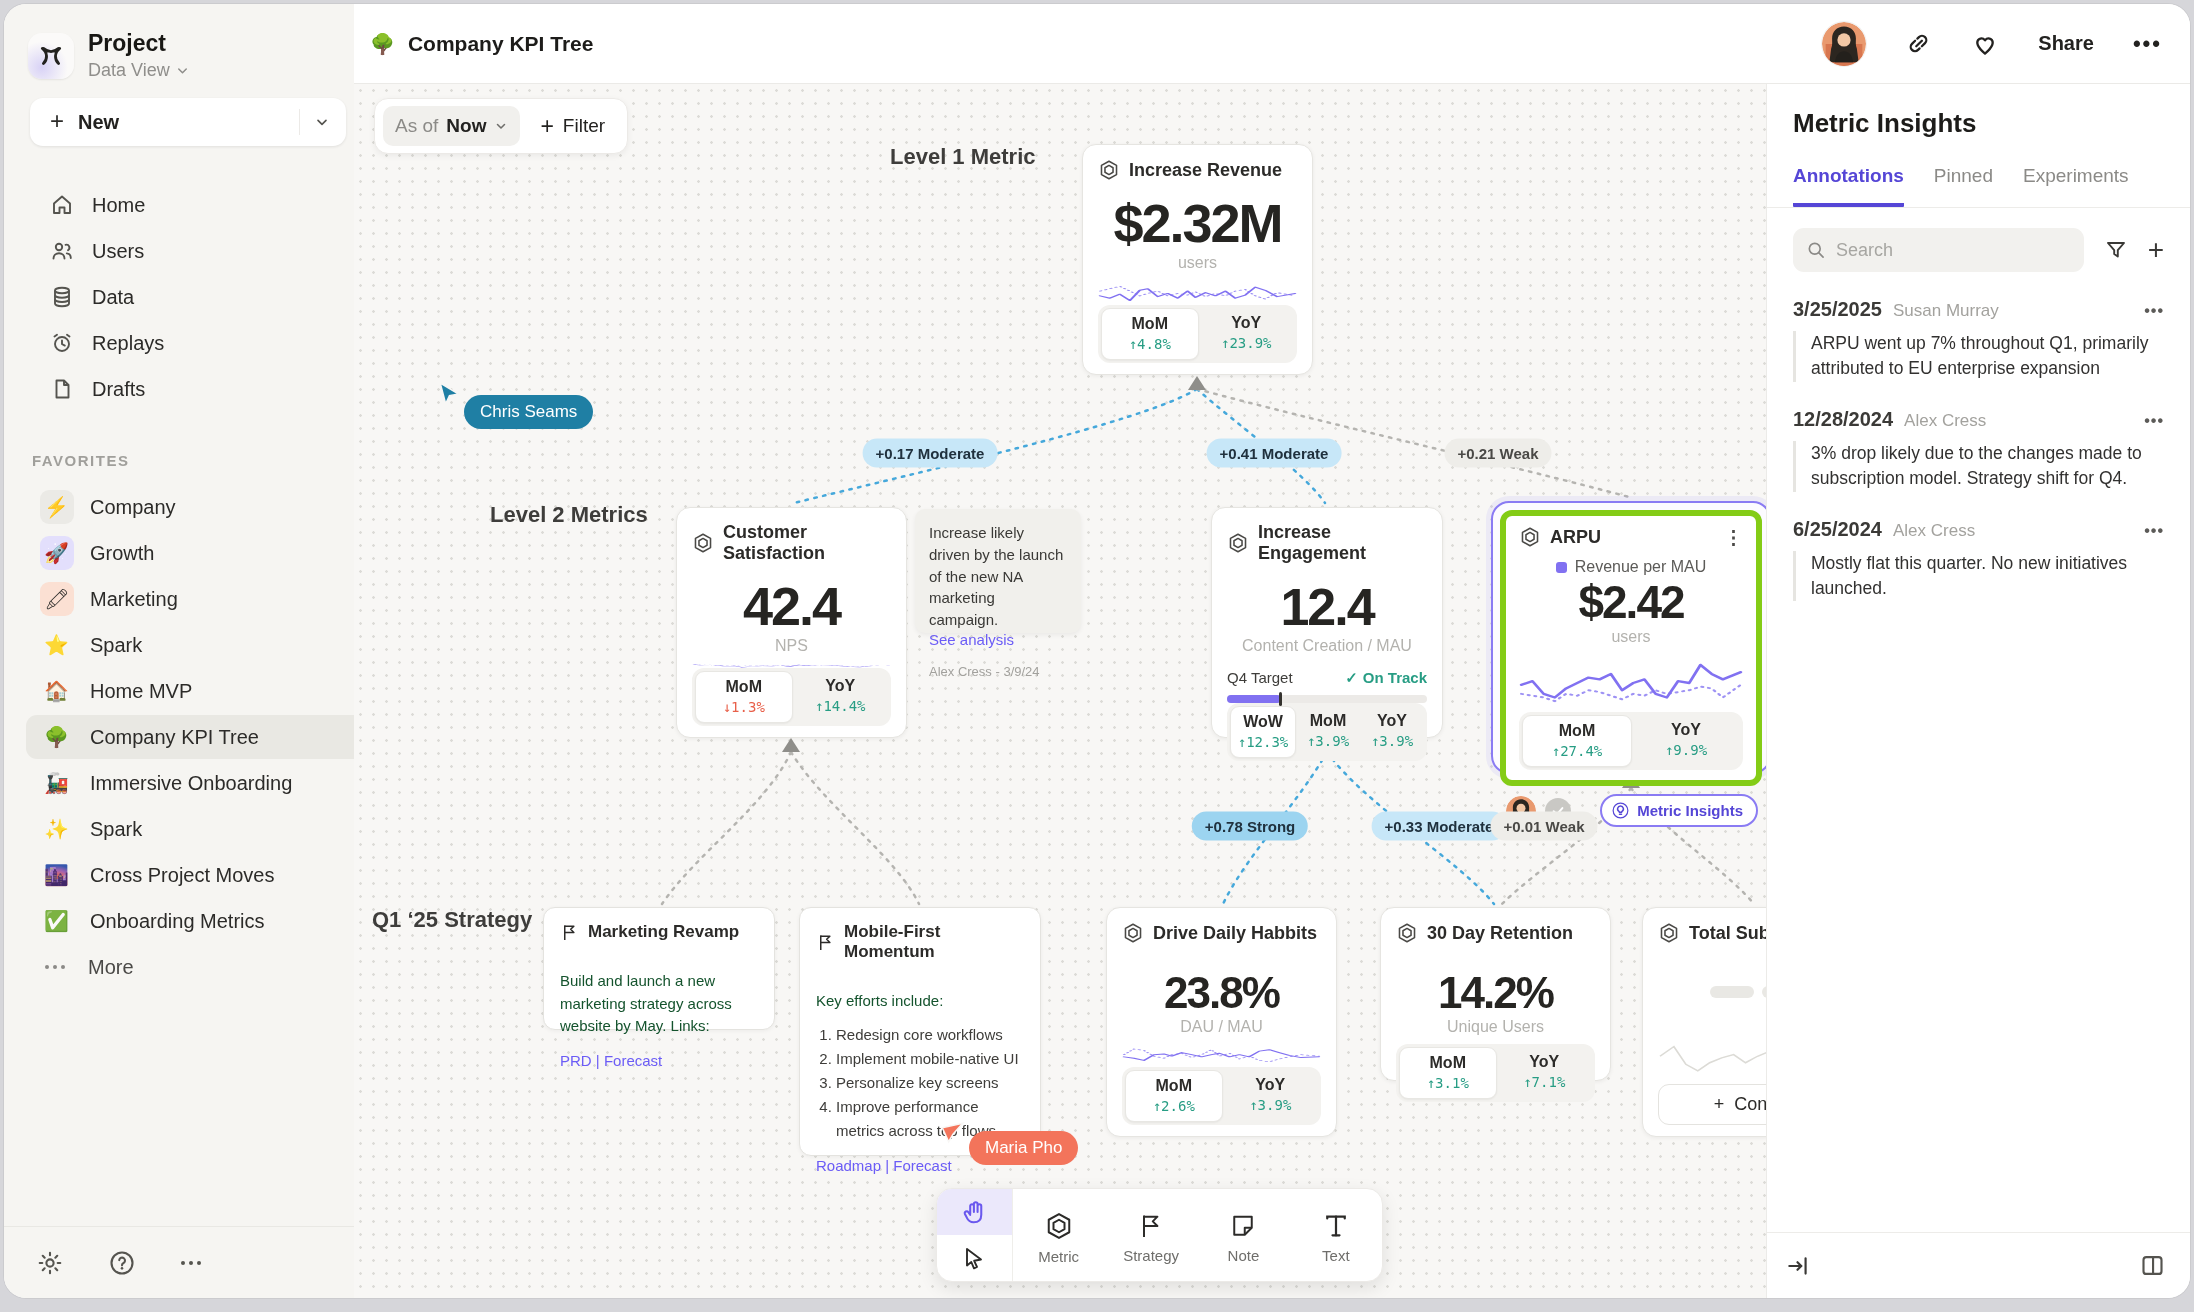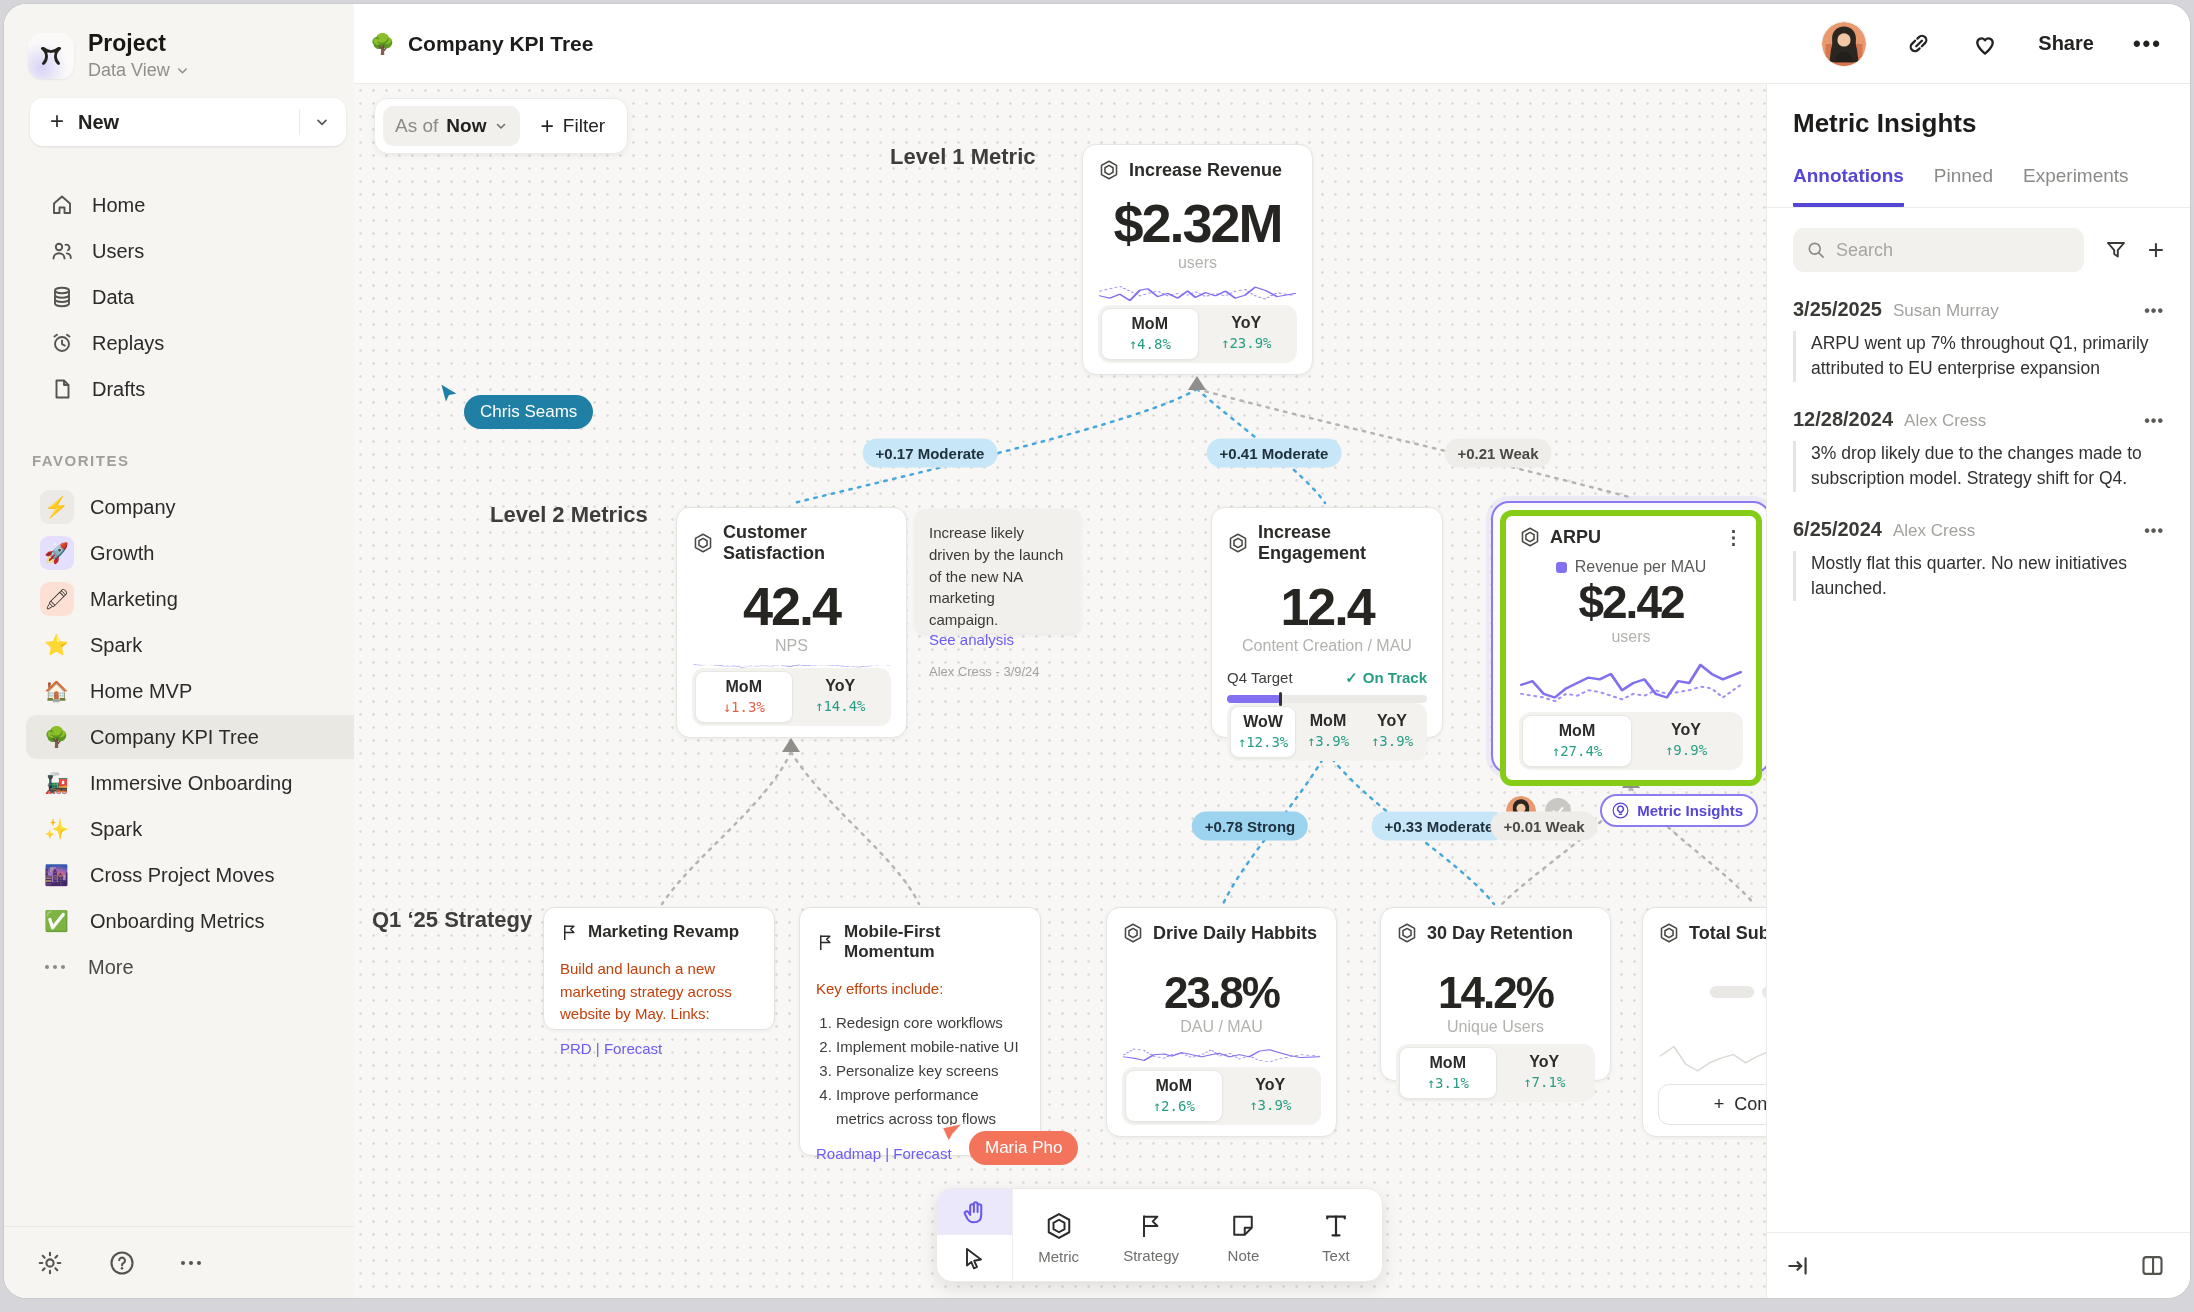--- a/index.html
+++ b/index.html
@@ -78,21 +78,21 @@
   .pfill::after { content:""; position:absolute; right:-1px; top:-3px; width:3px; height:14px; background:#35332f; border-radius:2px; }
 
   .arpu-outer { position:absolute; border:2px solid #8a7bf3; background:#fcfbff; border-radius:18px; box-shadow:0 0 0 5px rgba(138,123,243,.10); display:flex; flex-direction:column; padding:7px; }
   .arpu-inner { background:#fff; border:6px solid #84cc16; border-radius:12px; flex:1; display:flex; flex-direction:column; padding:10px 13px 10px; }
   .arpu-foot { height:48px; display:flex; align-items:center; padding:8px 4px 0 6px; gap:9px; }
   .badge-check { width:26px; height:26px; border-radius:50%; background:#c9c8c4; display:flex; align-items:center; justify-content:center; }
   .insights-btn { margin-left:auto; display:flex; align-items:center; gap:7px; border:2px solid #8a7bf3; border-radius:999px; background:#fff; padding:5px 13px 5px 9px; font-size:15px; font-weight:bold; color:#5546d6; }
 
   .note-card { position:absolute; background:#fff; border:1px solid #e4e3df; border-radius:12px; box-shadow:0 1px 4px rgba(0,0,0,.05); padding:14px 16px; }
   .note-title { display:flex; align-items:center; gap:9px; font-size:17px; font-weight:bold; color:#2c2b29; }
-  .note-body { font-size:15px; color:#c2410c; line-height:1.5; margin-top:16px; }
+  .note-body { font-size:15px; color:#14532d; line-height:1.5; margin-top:28px; }
   .note-links { font-size:15px; color:#6b5cf6; font-weight:500; margin-top:14px; }
   .note-ol { margin:10px 0 0 20px; font-size:15px; color:#3e3d3a; line-height:1.6; }
   .canvas-note { position:absolute; background:#f1f0ec; border-radius:10px; box-shadow:0 2px 5px rgba(0,0,0,.06); padding:13px 14px; }
   .cn-text { font-size:15px; color:#3a3936; line-height:1.45; }
   .cn-link { font-size:15px; color:#6b5cf6; font-weight:500; }
   .cn-author { font-size:13px; color:#a2a19d; margin-top:16px; }
 
   .edge { position:absolute; transform:translate(-50%,-50%); font-size:15px; font-weight:bold; white-space:nowrap; padding:6px 13px; border-radius:999px; color:#20313e; }
   .edge.moderate { background:#c7e7f8; } .edge.strong { background:#9cd4f0; } .edge.weak { background:#eeede9; color:#4a4946; }
 

